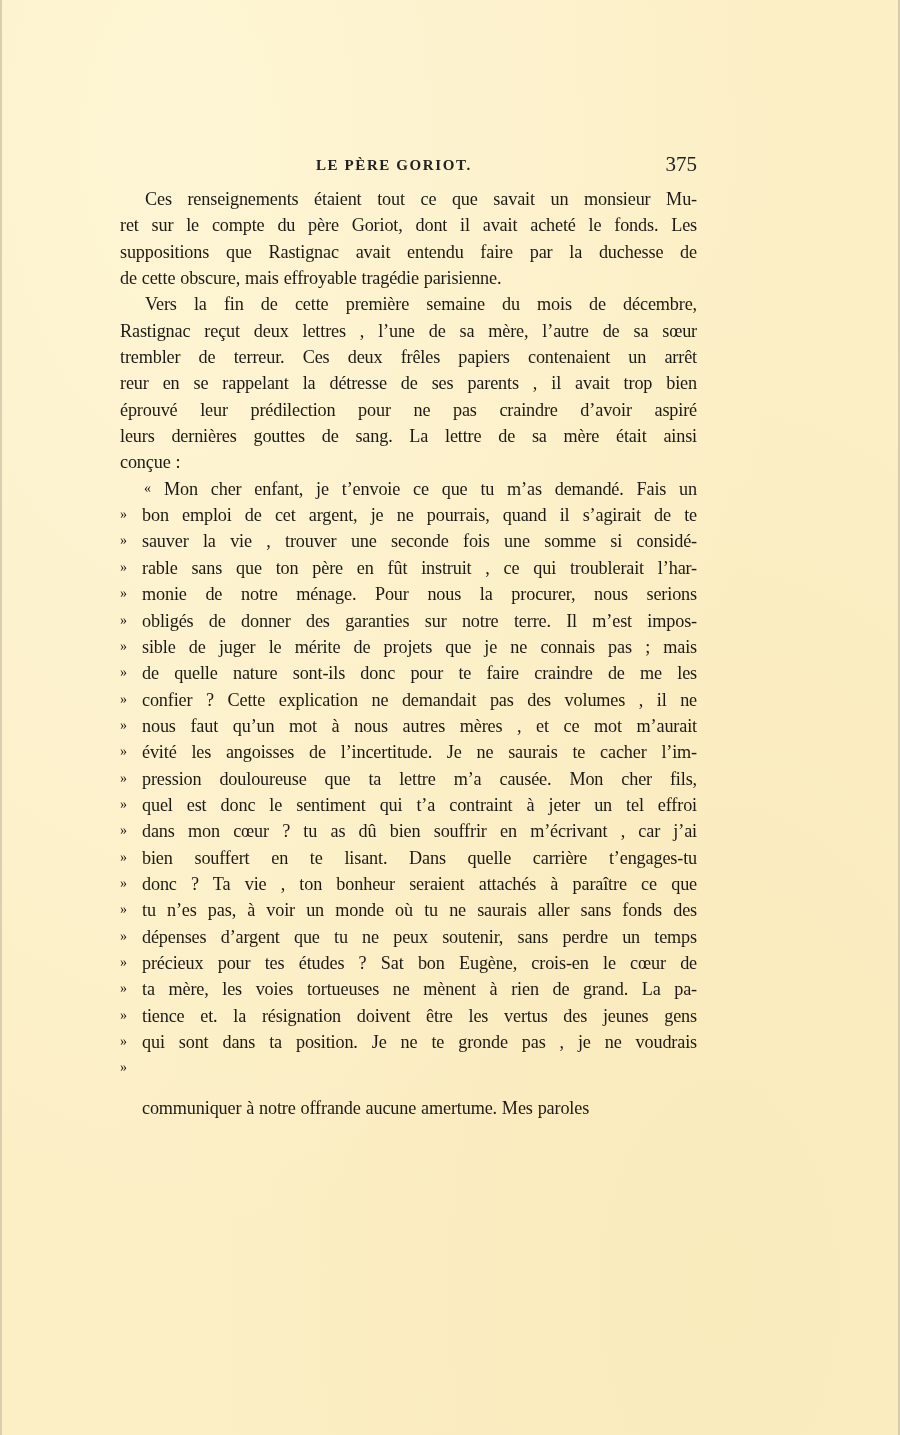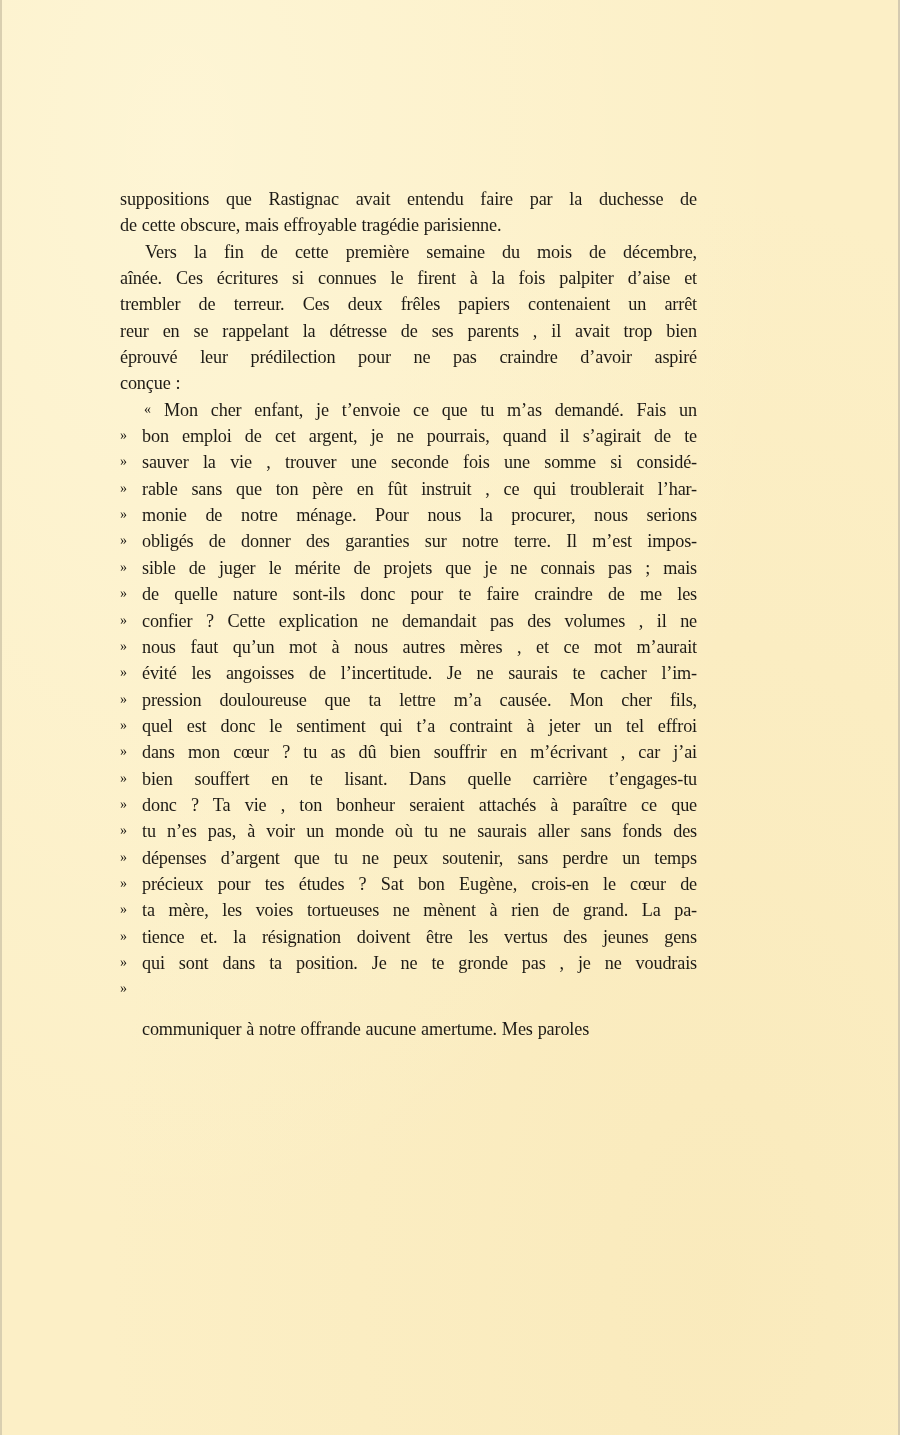--- a/index.html
+++ b/index.html
@@ -100,32 +100,39 @@
       margin-top: 40px;
     }
   </style>
 </head>
 <body>
 
 <div class="page">
   <div class="left-edge"></div>
   <div class="right-edge"></div>
 
+  <div class="running-head">
+    <span class="running-title">LE PÈRE GORIOT.</span>
+    <span class="page-number">375</span>
+  </div>
 
   <div class="text-block" id="text-block">
       <div>
+        <div class="line indent">Ces renseignements étaient tout ce que savait un monsieur Mu-</div>
+        <div class="line">ret sur le compte du père Goriot, dont il avait acheté le fonds. Les</div>
         <div class="line">suppositions que Rastignac avait entendu faire par la duchesse de</div>
         <div class="line last">de cette obscure, mais effroyable tragédie parisienne.</div>
       </div>
       <div>
         <div class="line indent">Vers la fin de cette première semaine du mois de décembre,</div>
-        <div class="line">aînée. Ces écritures si connues le firent à la fois palpiter d’aise et</div>
+        <div class="line">Rastignac reçut deux lettres , l’une de sa mère, l’autre de sa sœur</div>
         <div class="line">trembler de terreur. Ces deux frêles papiers contenaient un arrêt</div>
         <div class="line">reur en se rappelant la détresse de ses parents , il avait trop bien</div>
         <div class="line">éprouvé leur prédilection pour ne pas craindre d’avoir aspiré</div>
+        <div class="line">leurs dernières gouttes de sang. La lettre de sa mère était ainsi</div>
         <div class="line last">conçue :</div>
       </div>
       <div>
         <div class="line quote">
           <span class="gq" style="margin-left: 24px; width: 20px;">«</span>
           <span class="qt">Mon cher enfant, je t’envoie ce que tu m’as demandé. Fais un</span>
         </div>
         <div class="line quote">
           <span class="gq">»</span>
           <span class="qt">bon emploi de cet argent, je ne pourrais, quand il s’agirait de te</span>

